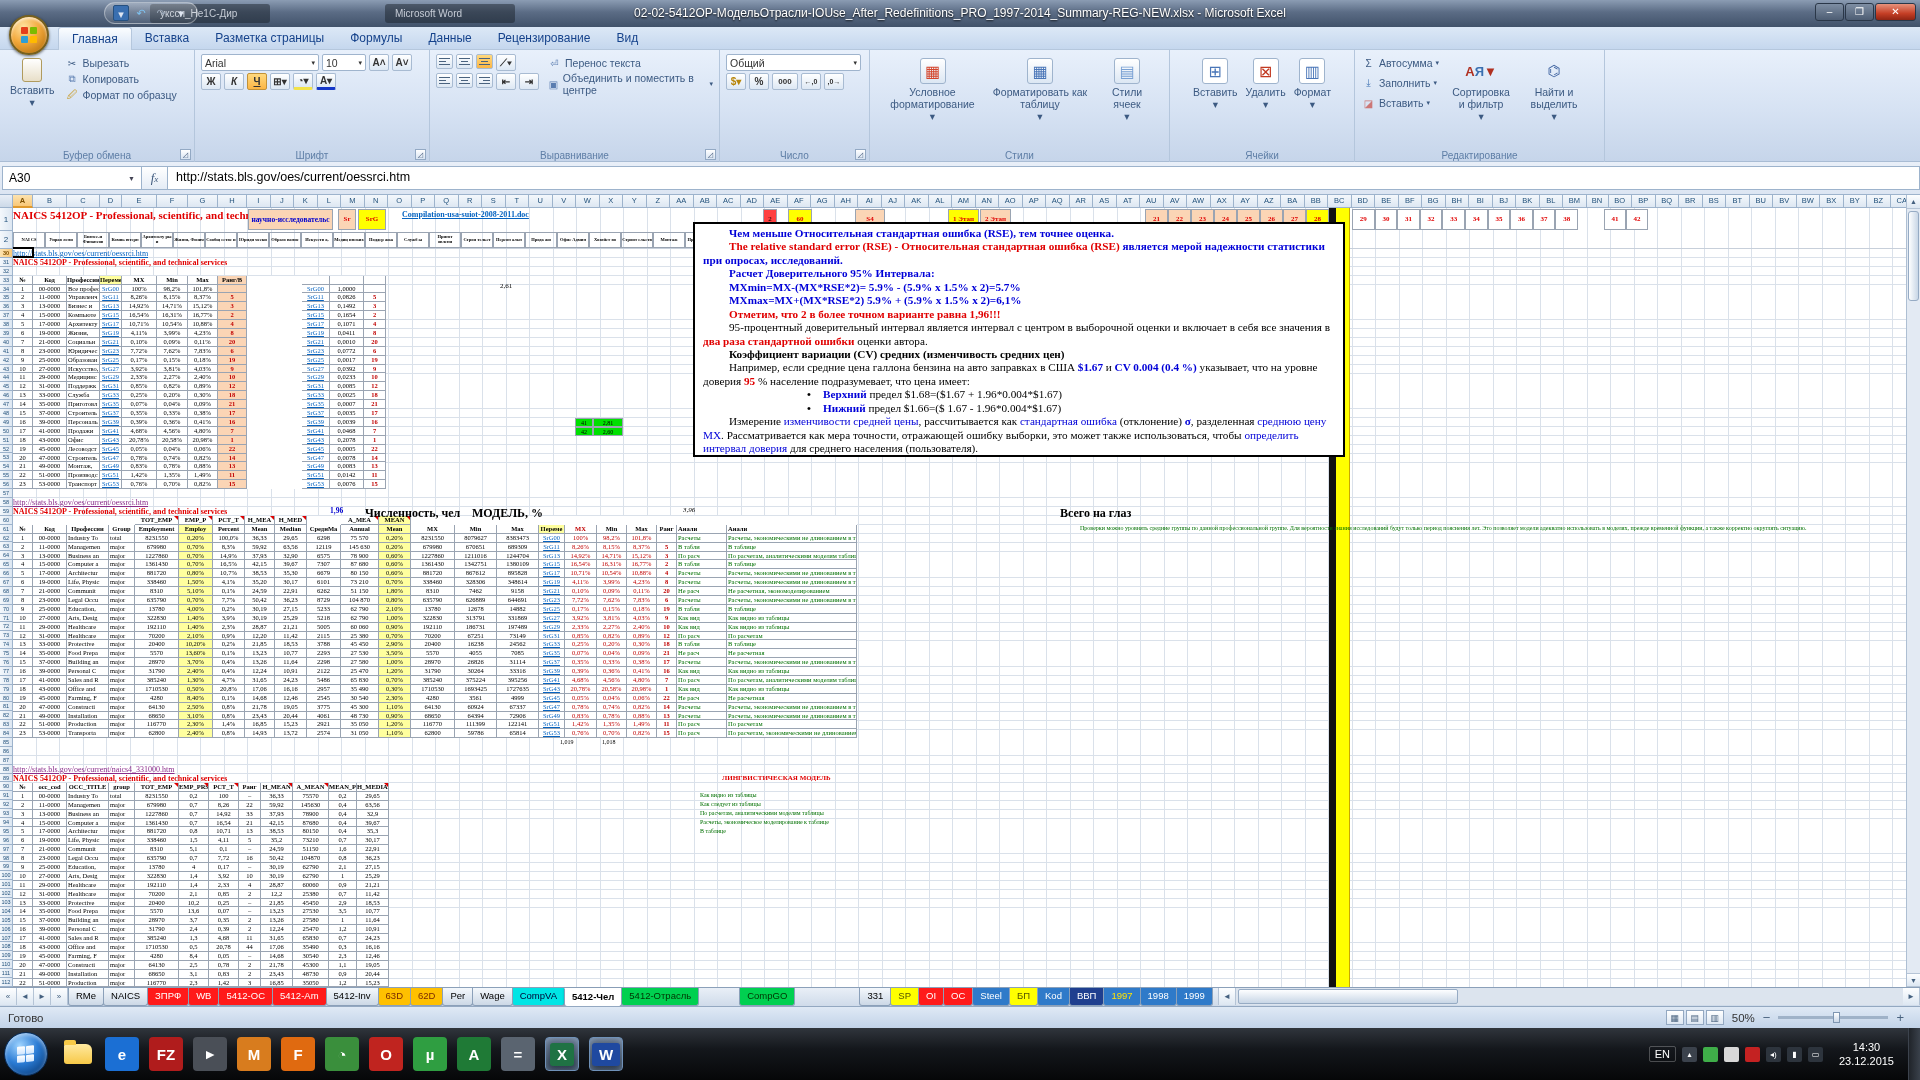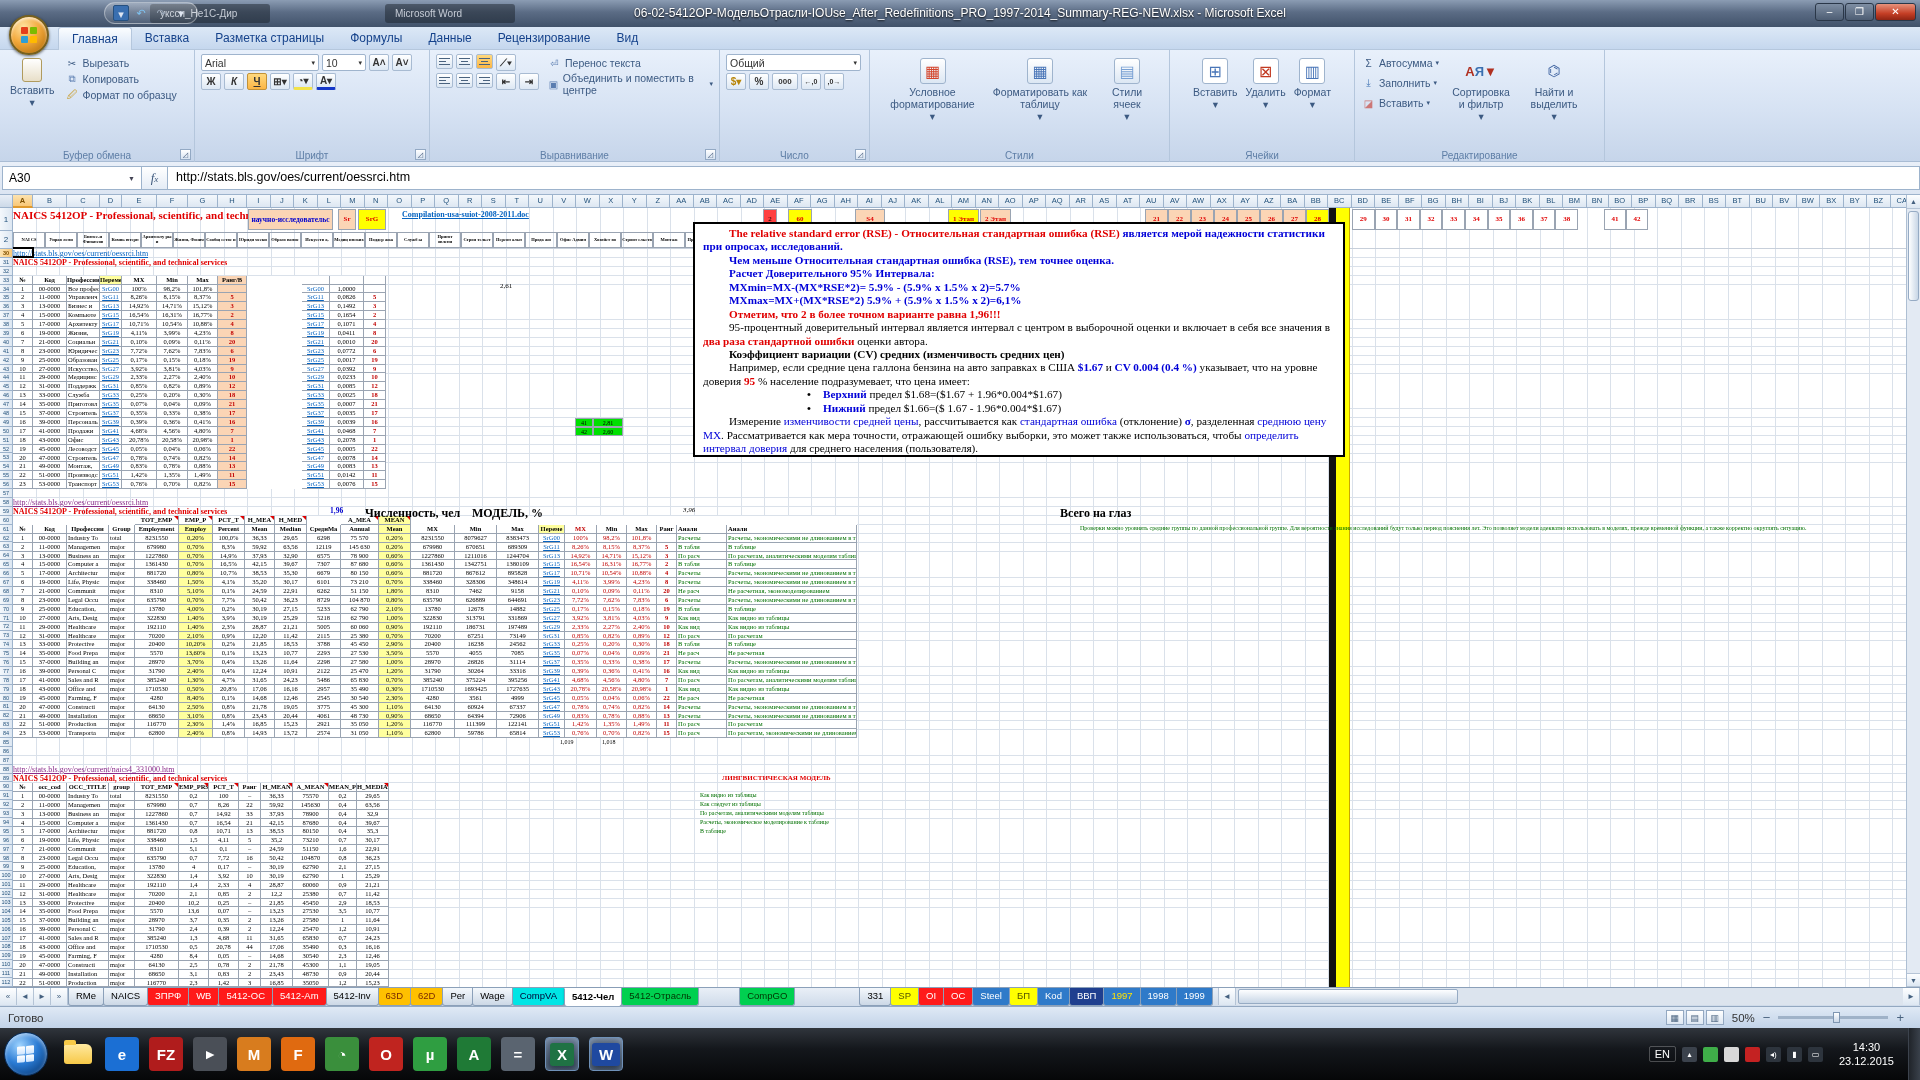--- a/index.html
+++ b/index.html
@@ -122,21 +122,21 @@
   .folderico{width:28px;height:20px;background:linear-gradient(#ffe9a0,#f7c948);border-radius:2px 6px 3px 3px;position:relative}
   .folderico:before{content:"";position:absolute;left:0;top:-4px;width:12px;height:5px;background:#f7c948;border-radius:2px 2px 0 0}
 </style>
 </head>
 <body>
 
 <div class="titlebar">
   <div class="ghostwin" style="left:150px;width:120px">укссн_Не1С-Дир</div>
   <div class="ghostwin" style="left:385px;width:130px">Microsoft Word</div>
 </div>
-<div class="win-title">06-02-5412OP-МодельОтрасли-IOUse_After_Redefinitions_PRO_1997-2014_Summary-REG-NEW.xlsx - Microsoft Excel</div>
+<div class="win-title">02-02-5412OP-МодельОтрасли-IOUse_After_Redefinitions_PRO_1997-2014_Summary-REG-NEW.xlsx - Microsoft Excel</div>
 <div class="qat">
   <span class="qi qi-save">▾</span>
   <span class="qi" style="color:#7ec3f2">↶</span>
   <span class="qi" style="color:#9aa7b8">↷</span>
   <span class="qi">▾</span>
 </div>
 <div class="winbtns">
   <div class="wbtn">–</div>
   <div class="wbtn">❐</div>
   <div class="wbtn close">✕</div>
@@ -1938,22 +1938,22 @@
         <span class="tc " style="width: 22px; height: 8.9px; line-height: 7.9px;">2</span>
         <span class="tc " style="width: 32px; height: 8.9px; line-height: 7.9px;">14,93</span>
         <span class="tc " style="width: 36px; height: 8.9px; line-height: 7.9px;">31050</span>
         <span class="tc " style="width: 28px; height: 8.9px; line-height: 7.9px;">1,1</span>
         <span class="tc " style="width: 32px; height: 8.9px; line-height: 7.9px;">13,72</span>
       </div>
     </div>
   </div>
 
 <div class="textbox" id="textBox">
+    <div class="tb-p"><span class="sgblue">Чем меньше Относительная стандартная ошибка (RSE), тем точнее оценка.</span></div>
     <div class="tb-p"><span class="sgred">The relative standard error (RSE) - Относительная стандартная ошибка (RSE)</span><span class="sgblue"> является мерой надежности статистики при опросах, исследований.</span></div>
-    <div class="tb-p"><span class="sgblue">Чем меньше Относительная стандартная ошибка (RSE), тем точнее оценка.</span></div>
     <div class="tb-p"><span class="sgblue">Расчет Доверительного 95% Интервала:</span></div>
     <div class="tb-p"><span class="sgblue">MXmin=MX-(MX*RSE*2)= 5.9% - (5.9% x 1.5% x 2)=5.7%</span></div>
     <div class="tb-p"><span class="sgblue">MXmax=MX+(MX*RSE*2) 5.9% + (5.9% x 1.5% x 2)=6,1%</span></div>
     <div class="tb-p"><span class="sgred">Отметим, что 2 в более точном варианте равна 1,96!!!</span></div>
     <div class="tb-p"><span class="sgblk">95-процентный доверительный интервал является интервал с центром в выборочной оценки и включает в себя все значения в </span><span class="sgred">два раза стандартной ошибки</span><span class="sgblk"> оценки автора.</span></div>
     <div class="tb-p"><span class="sgblkb">Коэффициент вариации (CV) средних (изменчивость средних цен)</span></div>
     <div class="tb-p"><span class="sgblk">Например, если средние цена галлона бензина на авто заправках в США </span><span class="sgblue">$1.67</span><span class="sgblk"> и </span><span class="sgblue">CV 0.004 (0.4 %)</span><span class="sgblk"> указывает, что на уровне доверия </span><span class="sgred">95</span><span class="sgblk"> % население подразумевает, что цена имеет:</span></div>
     <div class="tb-b"><span class="sgblue">Верхний</span><span class="sgblk"> предел $1.68=($1.67 + 1.96*0.004*$1.67)</span></div>
     <div class="tb-b"><span class="sgblue">Нижний</span><span class="sgblk"> предел $1.66=($ 1.67 - 1.96*0.004*$1.67)</span></div>
     <div class="tb-p"><span class="sgblk">Измерение </span><span class="sgblue2">изменчивости средней цены</span><span class="sgblk">, рассчитывается как </span><span class="sgblue2">стандартная ошибка</span><span class="sgblk"> (отклонение) </span><span class="sgblue">σ</span><span class="sgblk">, разделенная </span><span class="sgblue2">среднюю цену MX</span><span class="sgblk">. Рассматривается как мера точности, отражающей ошибку выборки, это может также использоваться, чтобы </span><span class="sgblue2">определить интервал доверия</span><span class="sgblk"> для среднего населения (пользователя).</span></div>

